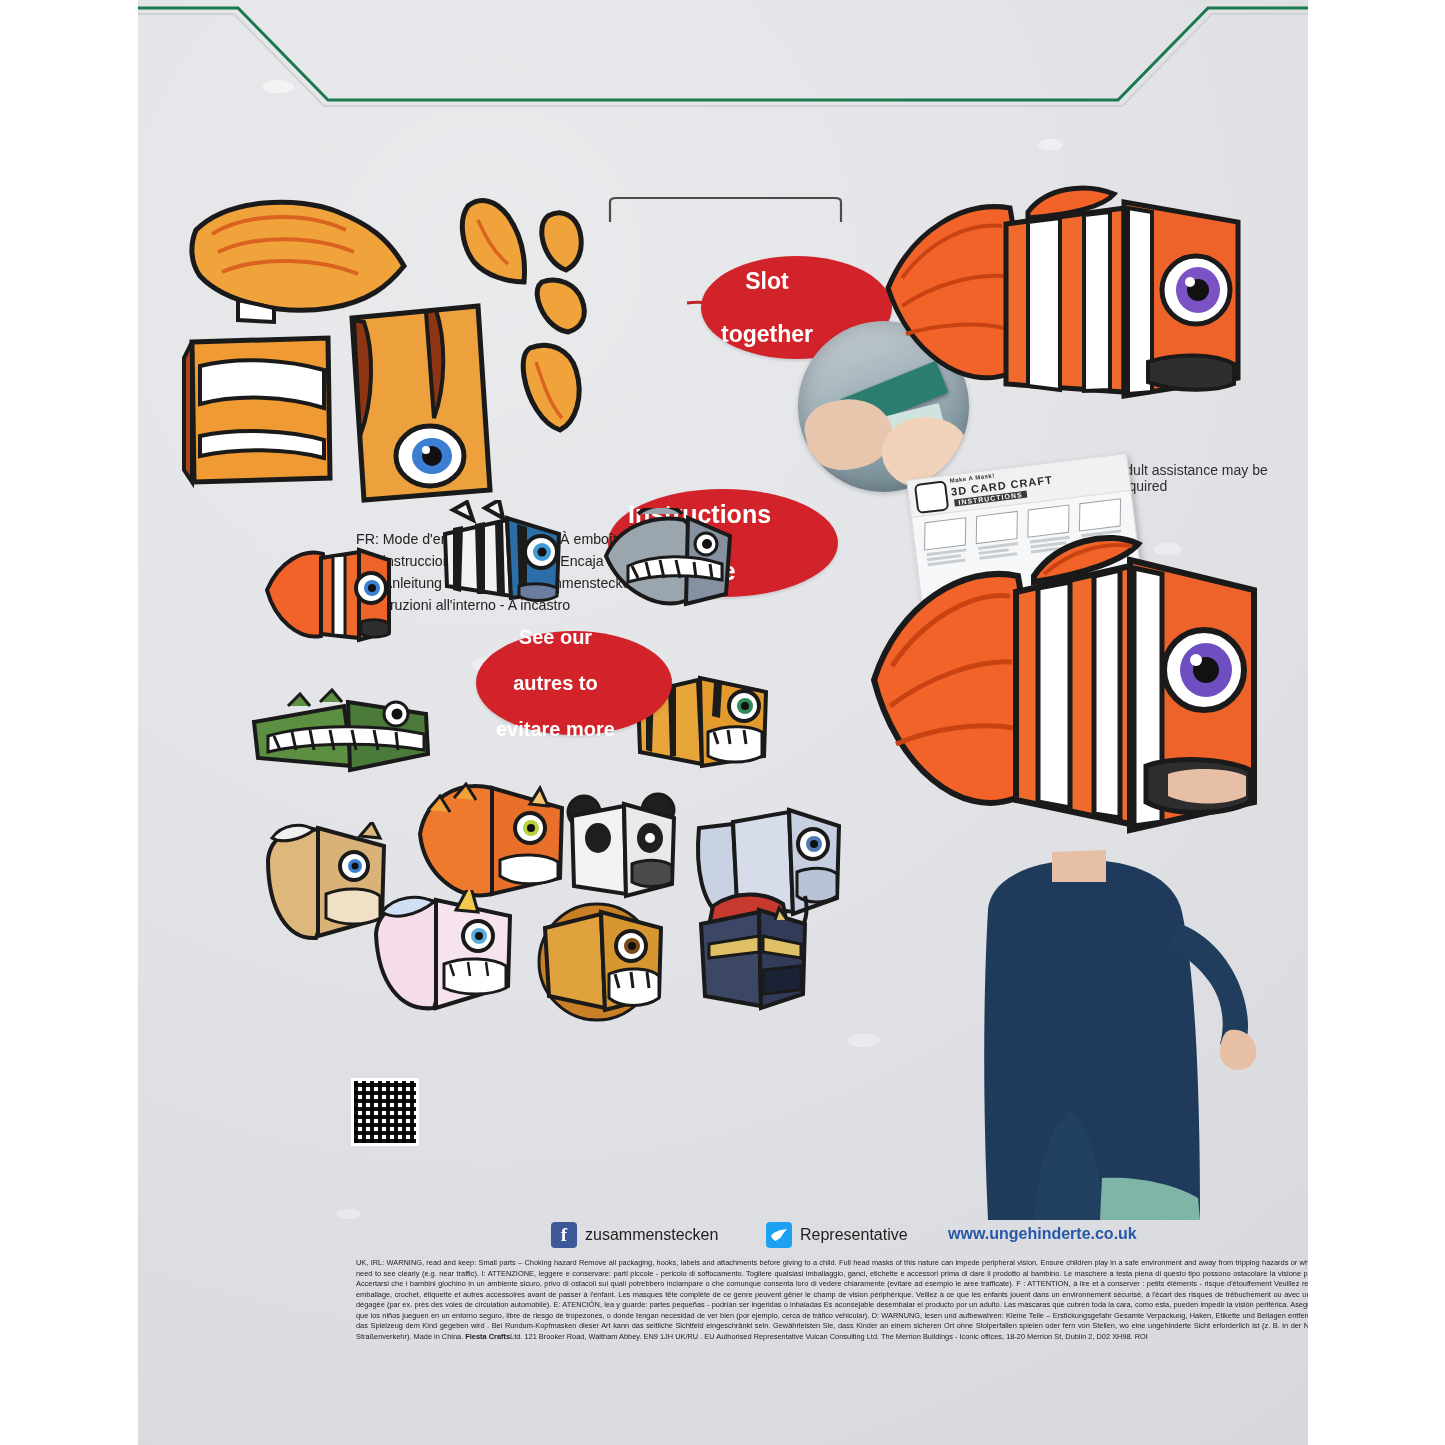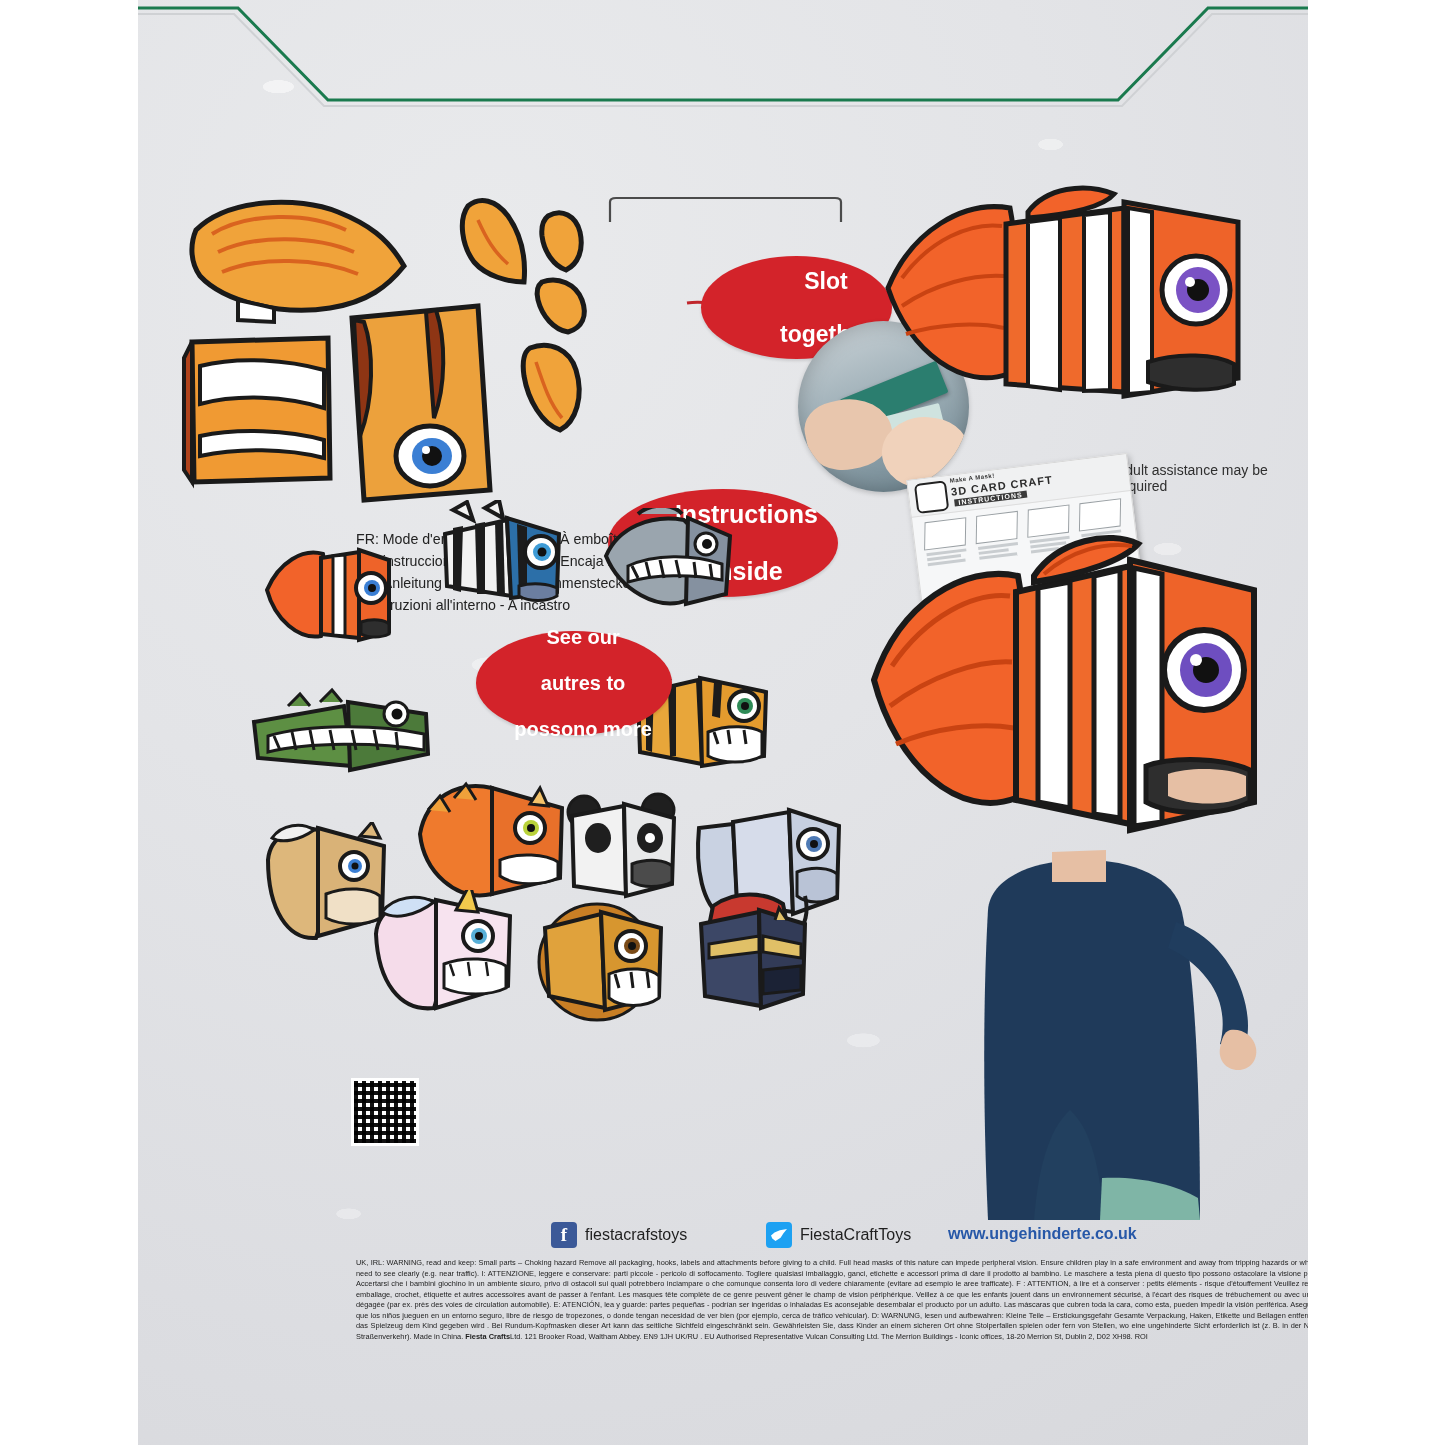--- a/index.html
+++ b/index.html
@@ -44,21 +44,21 @@
 
   
   .art{position:absolute;}
 
   
   .bubble{
     position:absolute;
     background:#d3232a;
     border-radius:50%;
     color:#ffffff;
-    display:flex;align-items:center;justify-content:flex-end;
+    display:flex;align-items:center;justify-content:flex-start;
     text-align:center;
     font-weight:bold;
     line-height:1.15;
     box-shadow:0 2px 3px rgba(0,0,0,.12);
   }
   .bubble span{display:block;padding:0 10px;}
 
   
   .slotphoto{
     position:absolute;left:660px;top:321px;width:171px;height:171px;
@@ -427,21 +427,21 @@
       <path d="M26,54 L76,46 L76,62 L26,68 Z" fill="#e0c067" stroke="#1a1a1a" stroke-width="3"></path>
       <path d="M80,46 L118,54 L118,68 L80,62 Z" fill="#e0c067" stroke="#1a1a1a" stroke-width="3"></path>
       <path d="M80,80 L118,76 L118,100 L80,104 Z" fill="#1b2235" stroke="#1a1a1a" stroke-width="3"></path>
       <path d="M92,30 L96,18 L104,30" fill="#e0c067" stroke="#1a1a1a" stroke-width="3"></path>
     </svg>
 
     <div class="bubble" style="left:338px;top:631px;width:196px;height:104px;font-size:20px;">
       <span>
         <span>See our</span><br>
         <span>autres to</span><br>
-        <span>possono more</span>
+        <span>evitare more</span>
       </span>
     </div>
 
     <svg class="art" style="left:700px;top:530px;" width="460" height="690" viewBox="0 0 460 690">
 
       <path d="M150,380 C152,350 190,332 236,330 C292,328 336,346 344,382 C356,440 362,540 362,690 L150,690 C144,560 146,450 150,380 Z" fill="#1f3a5a"></path>
       <path d="M196,690 C200,640 210,600 232,580 C254,600 262,640 266,690 Z" fill="#22405f"></path>
 
       <path d="M264,648 C300,646 336,654 360,668 L362,690 L262,690 Z" fill="#7fb5a6"></path>
 
@@ -471,23 +471,23 @@
       <path d="M330,244 C352,236 392,238 408,246 L408,266 C388,276 352,276 330,266 Z" fill="#e6bfa4"></path>
 
       <path d="M196,46 C220,10 272,0 300,14 C286,30 246,44 196,52 Z" fill="#f2632a" stroke="#1a1a1a" stroke-width="6"></path>
       <path d="M206,44 C234,20 266,12 294,16" fill="none" stroke="#c94312" stroke-width="4"></path>
     </svg>
 
     <div class="qr"></div>
 
     <div class="social">
       <div class="fb">f</div>
-      <div class="fbtxt">fiestacrafstoys</div>
+      <div class="fbtxt">zusammenstecken</div>
       <div class="tw"></div>
-      <div class="twtxt">FiestaCraftToys</div>
+      <div class="twtxt">Representative</div>
       <div class="web">www.ungehinderte.co.uk</div>
     </div>
 
     <div class="legal">
       <span>UK, IRL:  WARNING, read and keep: Small parts – Choking hazard Remove all packaging, hooks, labels and attachments before giving to a child. Full head masks of this nature can impede peripheral vision. Ensure children play in a safe environment and away from tripping hazards or where they need to see clearly (e.g. near traffic).   I:   ATTENZIONE, leggere e conservare: parti piccole - pericolo di soffocamento. Togliere qualsiasi imballaggio, ganci, etichette e accessori prima di dare il prodotto al bambino. Le maschere a testa piena di questo tipo possono ostacolare la visione periferica. Accertarsi che i bambini giochino in un ambiente sicuro, privo di ostacoli sui quali potrebbero inciampare o che comunque consenta loro di vedere chiaramente (evitare ad esempio le aree trafficate).   F :   ATTENTION, à lire et à conserver : petits éléments - risque d'étouffement Veuillez retirer tout emballage, crochet, étiquette et autres accessoires avant de passer à l'enfant. Les masques tête complète de ce genre peuvent gêner le champ de vision périphérique. Veillez à ce que les enfants jouent dans un environnement sécurisé, à l'écart des risques de trébuchement ou avec une vision dégagée (par ex. près des voies de circulation automobile).   E:   ATENCIÓN, lea y guarde: partes pequeñas - podrían ser ingeridas o inhaladas  Es aconsejable desembalar el producto por un adulto. Las máscaras que cubren toda la cara, como esta, pueden impedir la visión periférica. Asegúrese de que los niños jueguen en un entorno seguro, libre de riesgo de tropezones, o donde tengan necesidad de ver bien (por ejemplo, cerca de tráfico vehicular).    D: WARNUNG, lesen und aufbewahren: Kleine Teile – Erstickungsgefahr Gesamte Verpackung, Haken, Etikette und Beilagen entfernen, ehe das Spielzeug dem Kind gegeben wird . Bei Rundum-Kopfmasken dieser Art kann das seitliche Sichtfeld eingeschränkt sein. Gewährleisten Sie, dass Kinder an einem sicheren Ort ohne Stolperfallen spielen oder fern von Stellen, wo eine ungehinderte Sicht erforderlich ist (z. B. in der Nähe von Straßenverkehr).  Made in China. </span><b>Fiesta Crafts</b><span>Ltd. 121 Brooker Road, Waltham Abbey. EN9 1JH  UK/RU . EU Authorised Representative Vulcan Consulting Ltd. The Merrion Buildings - Iconic offices, 18-20 Merrion St, Dublin 2, D02 XH98. ROI</span>
     </div>
 
   </div>
 </div>
 

